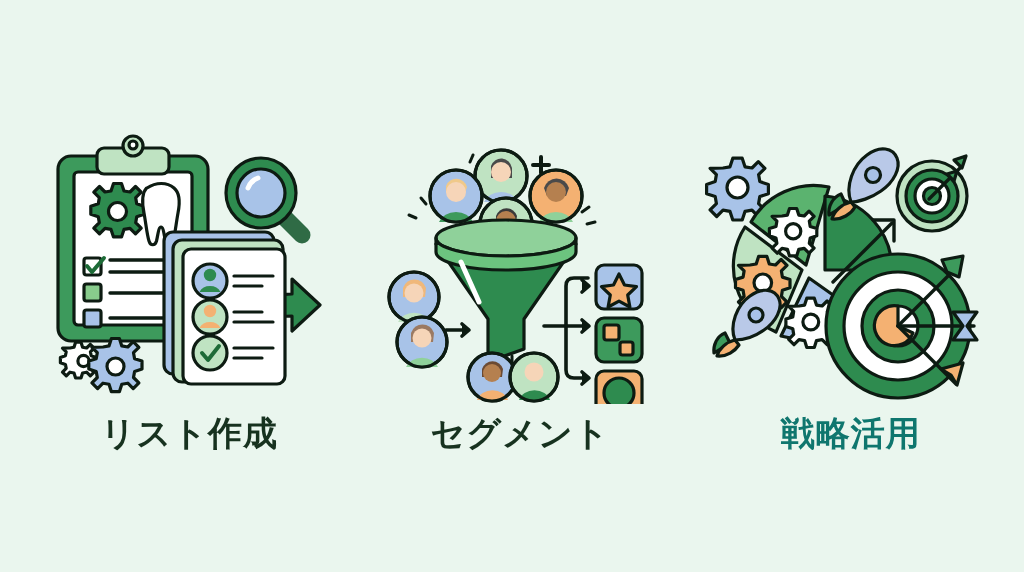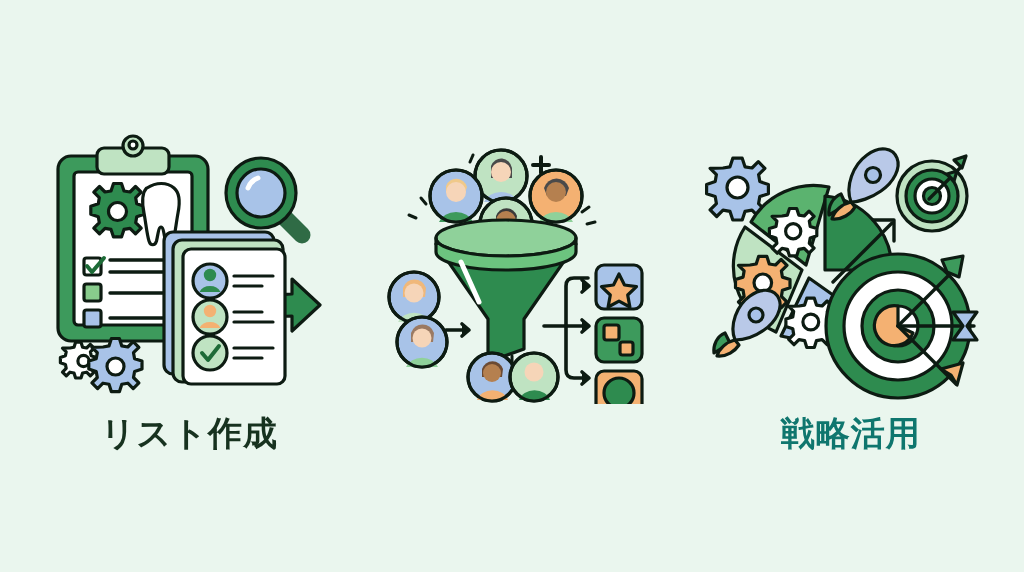--- a/index.html
+++ b/index.html
@@ -211,20 +211,21 @@
             <rect x="212" y="184" width="46" height="44" rx="8" fill="#3d9a5c"></rect>
             <rect x="220" y="191" width="15" height="15" rx="2.5" fill="#f4b172"></rect>
             <rect x="236" y="208" width="13" height="13" rx="2.5" fill="#f4b172"></rect>
           </g>
           <g>
             <rect x="212" y="237" width="46" height="44" rx="8" fill="#f4b172"></rect>
             <circle cx="235" cy="259" r="15" fill="#2e8b4f"></circle>
           </g>
         </g>
       </svg>
+      <div class="caption" style="color: rgb(23, 50, 31);">セグメント</div>
     </div>
 
     <div class="panel p3">
       <svg class="art" viewBox="0 0 292 270">
         <g stroke="#0d1b12" stroke-width="3.2" stroke-linejoin="round" stroke-linecap="round">
 
           <g fill="#a8c3e8">
             <path d="M18 34 l7 -1.2 2.8 -8.6 9.4 0 2.8 8.6 7 1.2 6.3 -6.3 6.6 6.6 -6.3 6.3 1.2 7 8.6 2.8 0 9.4 -8.6 2.8 -1.2 7 6.3 6.3 -6.6 6.6 -6.3 -6.3 -7 1.2 -2.8 8.6 -9.4 0 -2.8 -8.6 -7 -1.2 -6.3 6.3 -6.6 -6.6 6.3 -6.3 -1.2 -7 -8.6 -2.8 0 -9.4 8.6 -2.8 1.2 -7 -6.3 -6.3 z"></path>
             <circle cx="32.5" cy="53.5" r="10.5" fill="#ffffff"></circle>
           </g>

